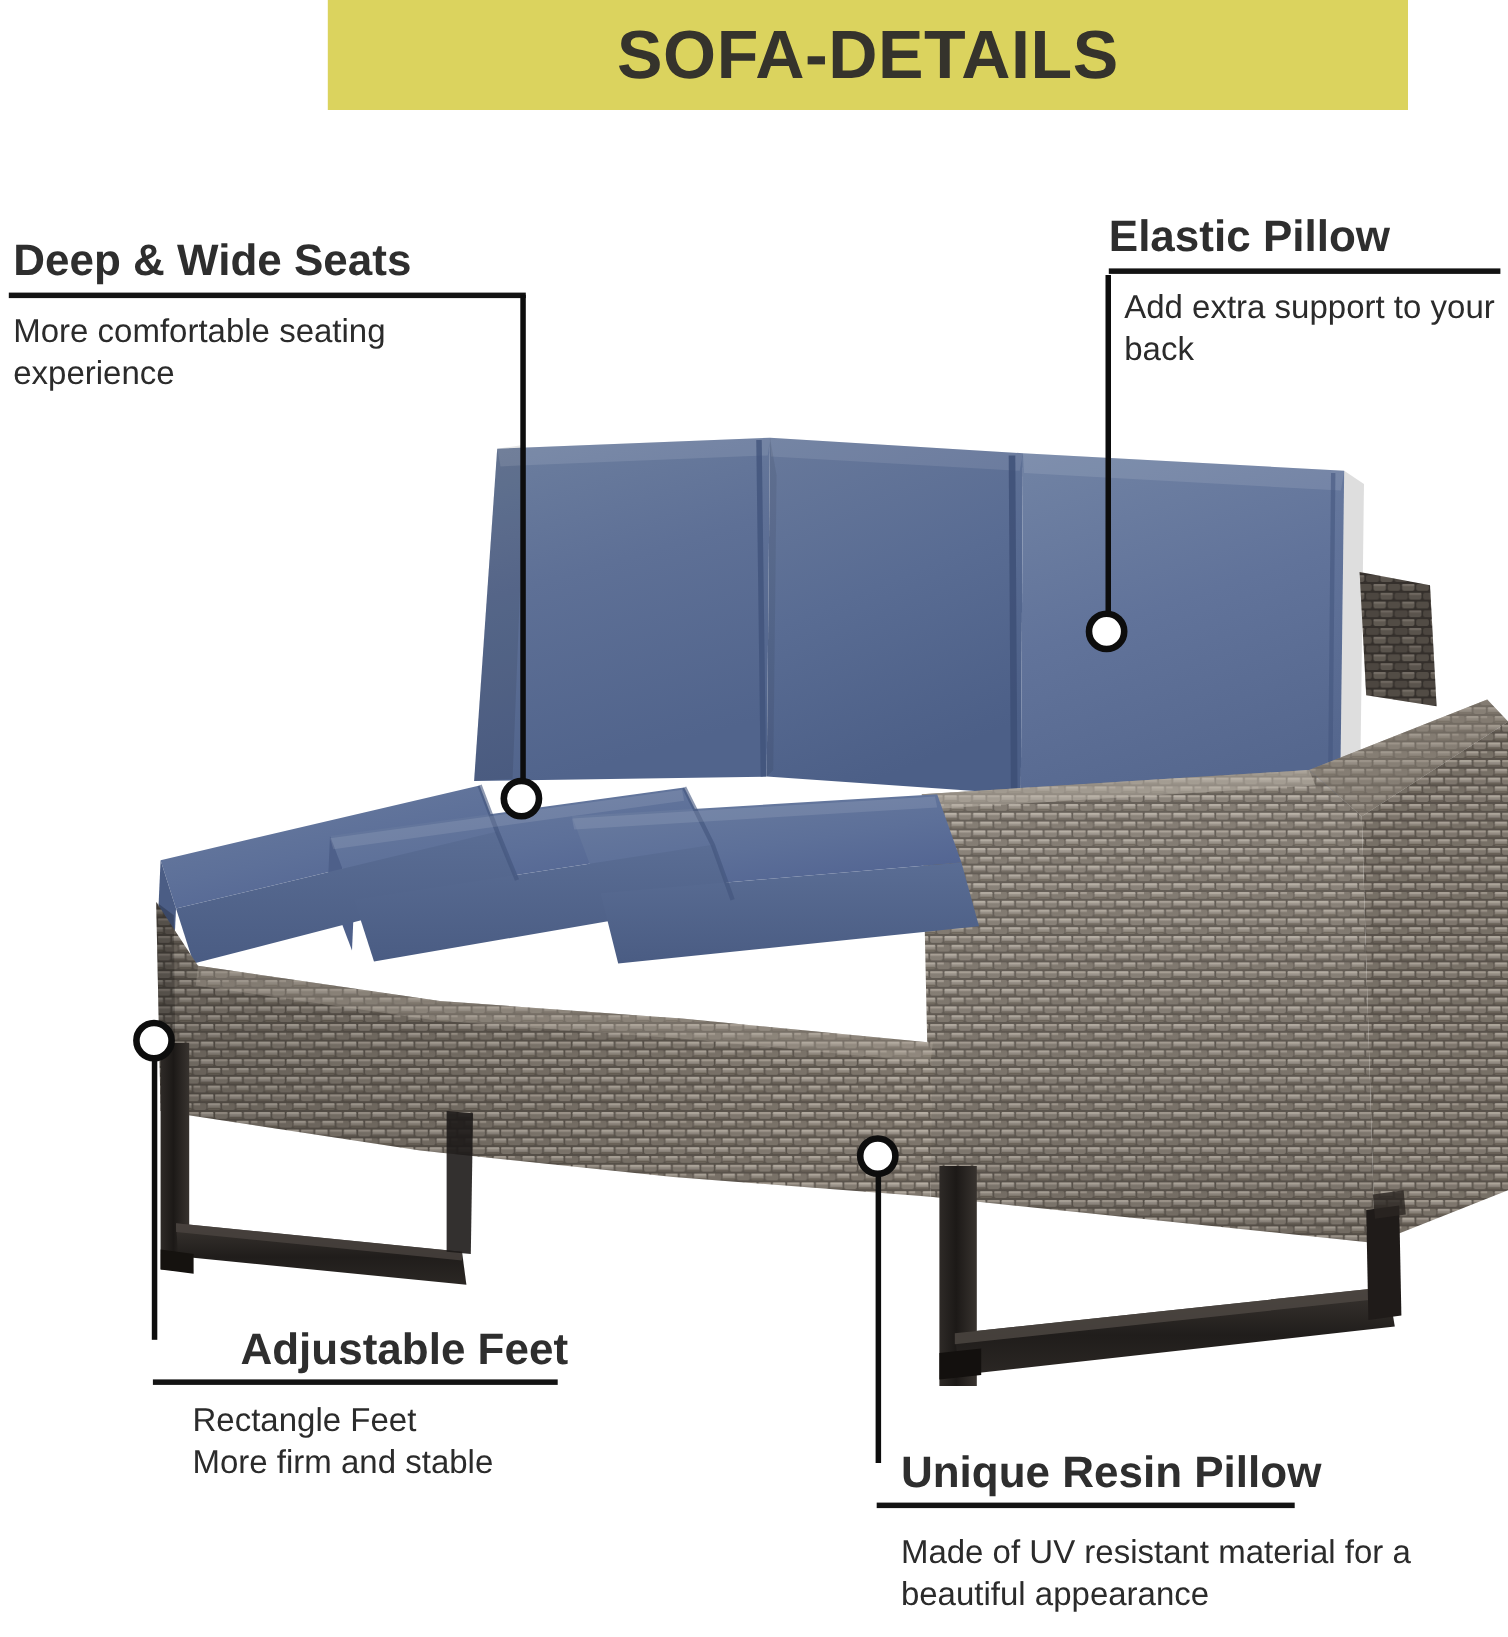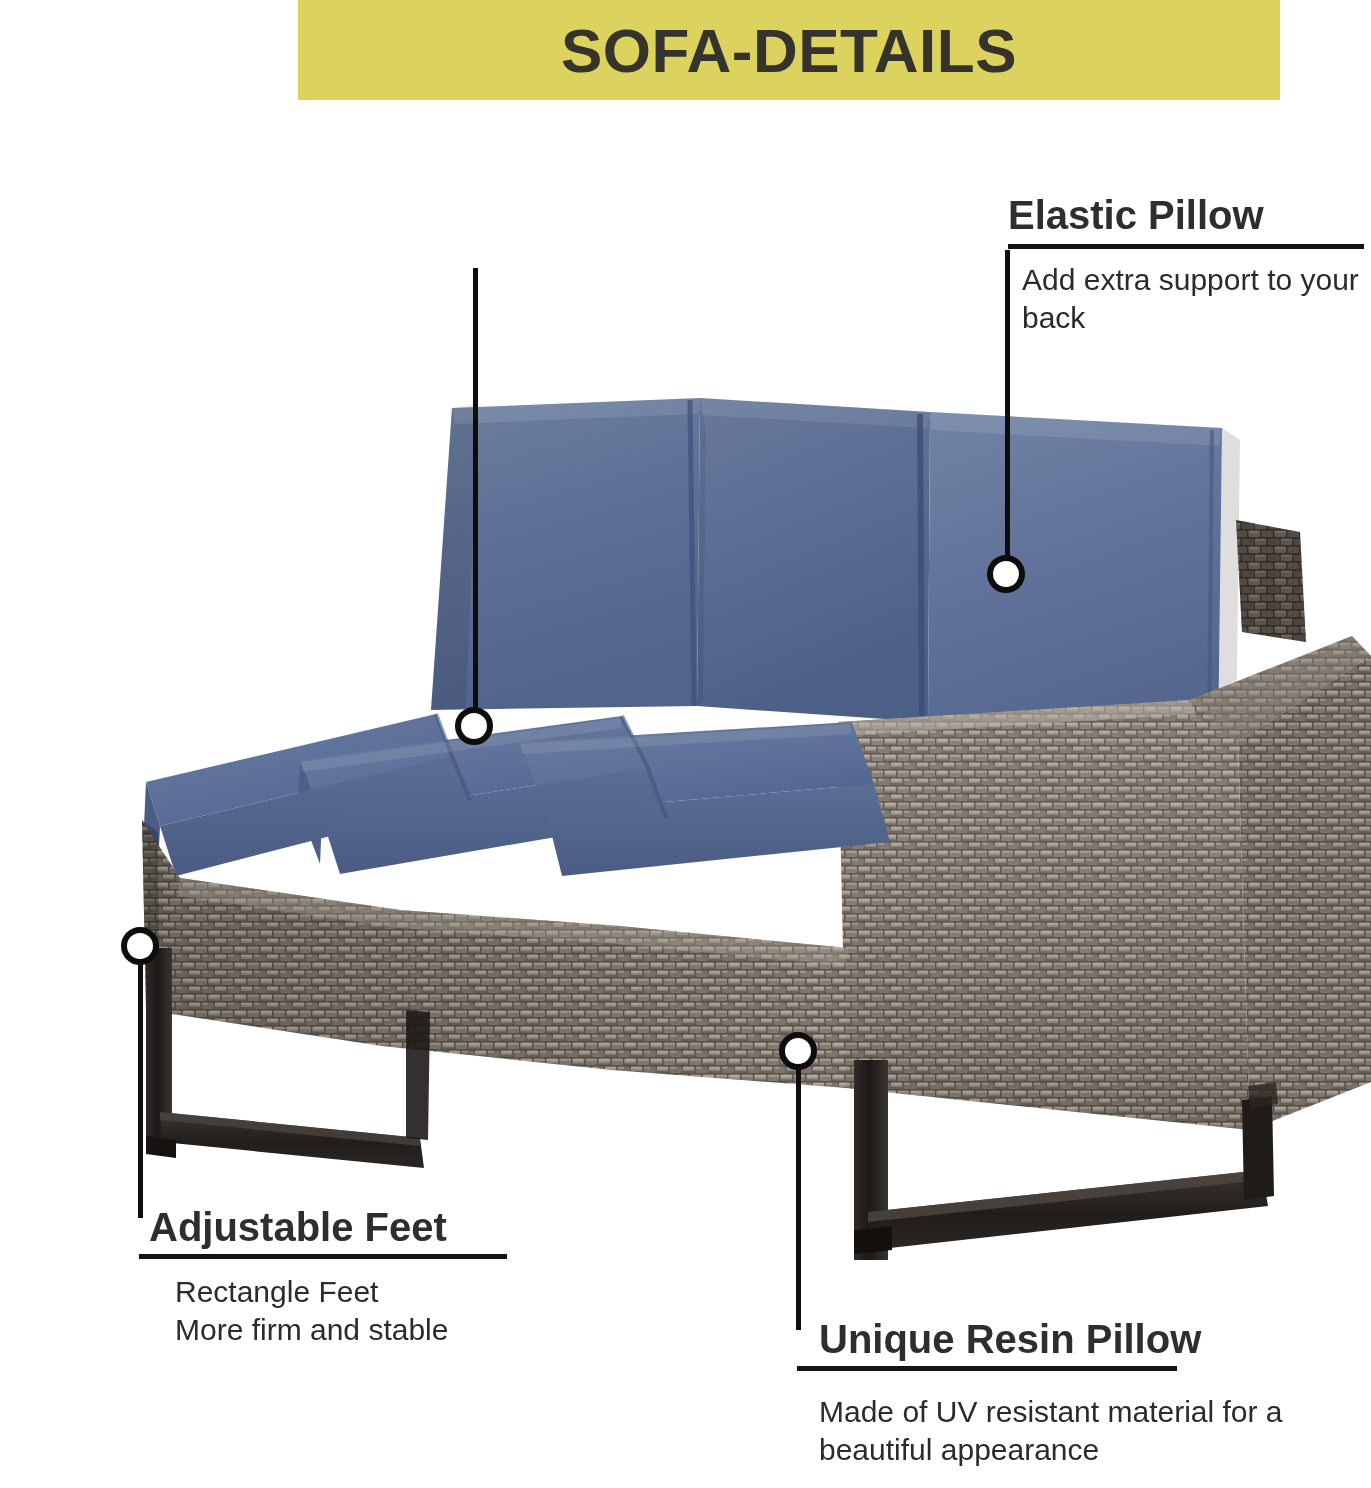--- a/index.html
+++ b/index.html
@@ -66,21 +66,21 @@
   #co-seats .callout-body { margin-top: 12px; margin-left: 4px; width: 462px; }
 
   
   #co-pillow { left: 1008px; top: 194px; width: 356px; text-align: left; }
   #co-pillow .callout-title { }
   #co-pillow .callout-rule { width: 356px; margin-top: 8px; }
   #co-pillow .callout-body { margin-top: 12px; margin-left: 14px; width: 340px; }
 
   
   #co-feet { left: 139px; top: 1206px; width: 420px; }
-  #co-feet .callout-title { margin-left: 10px; }
+  #co-feet .callout-title { margin-left: 37px; text-align: center; }
   #co-feet .callout-rule { width: 368px; margin-top: 6px; margin-left: 0px; }
   #co-feet .callout-body { margin-top: 14px; margin-left: 36px; width: 398px; }
 
   
   #co-wicker { left: 797px; top: 1318px; width: 570px; }
   #co-wicker .callout-title { margin-left: 22px; }
   #co-wicker .callout-rule { width: 380px; margin-top: 6px; }
   #co-wicker .callout-body { margin-top: 22px; margin-left: 22px; width: 548px; }
 
   
@@ -293,20 +293,25 @@
         <path d="M868,842 L1262,800 L1268,836 L872,880 Z" fill="url(#metalRail)"></path>
         <path d="M868,842 L1262,800 L1262,810 L868,852 Z" fill="#4f4944" opacity="0.8"></path>
         <path d="M854,860 L892,856 L892,880 L854,884 Z" fill="#13100e"></path>
         <path d="M1242,730 L1272,726 L1274,826 L1244,830 Z" fill="#1f1b19"></path>
         <path d="M1248,716 L1276,712 L1278,734 L1250,738 Z" fill="#2a2522" opacity="0.8"></path>
       </g>
 
     </svg>
   </div>
 
+  <div class="callout" id="co-seats">
+    <div class="callout-title">Deep &amp; Wide Seats</div>
+    <div class="callout-rule"></div>
+    <div class="callout-body">More comfortable seating experience</div>
+  </div>
   <div class="leader" id="leader-seats"></div>
   <div class="marker" id="marker-seats"></div>
 
   <div class="callout" id="co-pillow">
     <div class="callout-title">Elastic Pillow</div>
     <div class="callout-rule"></div>
     <div class="callout-body">Add extra support to your back</div>
   </div>
   <div class="leader" id="leader-pillow"></div>
   <div class="marker" id="marker-pillow"></div>

